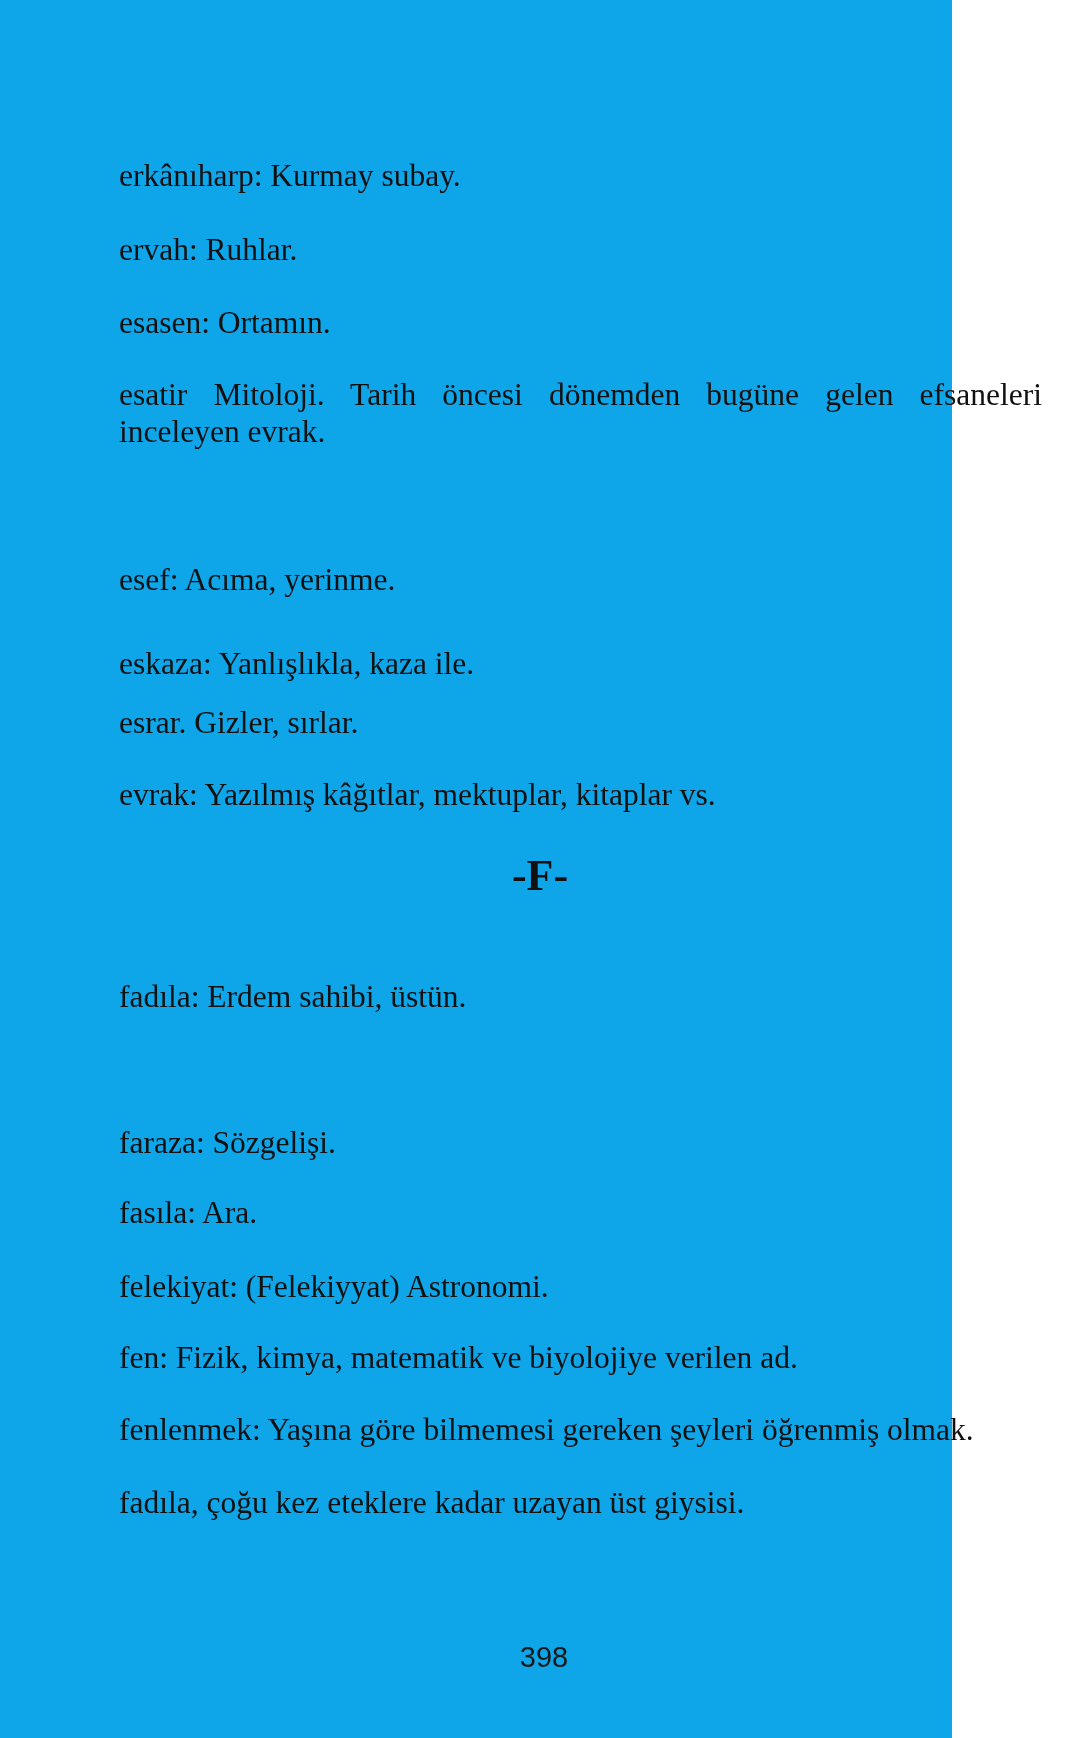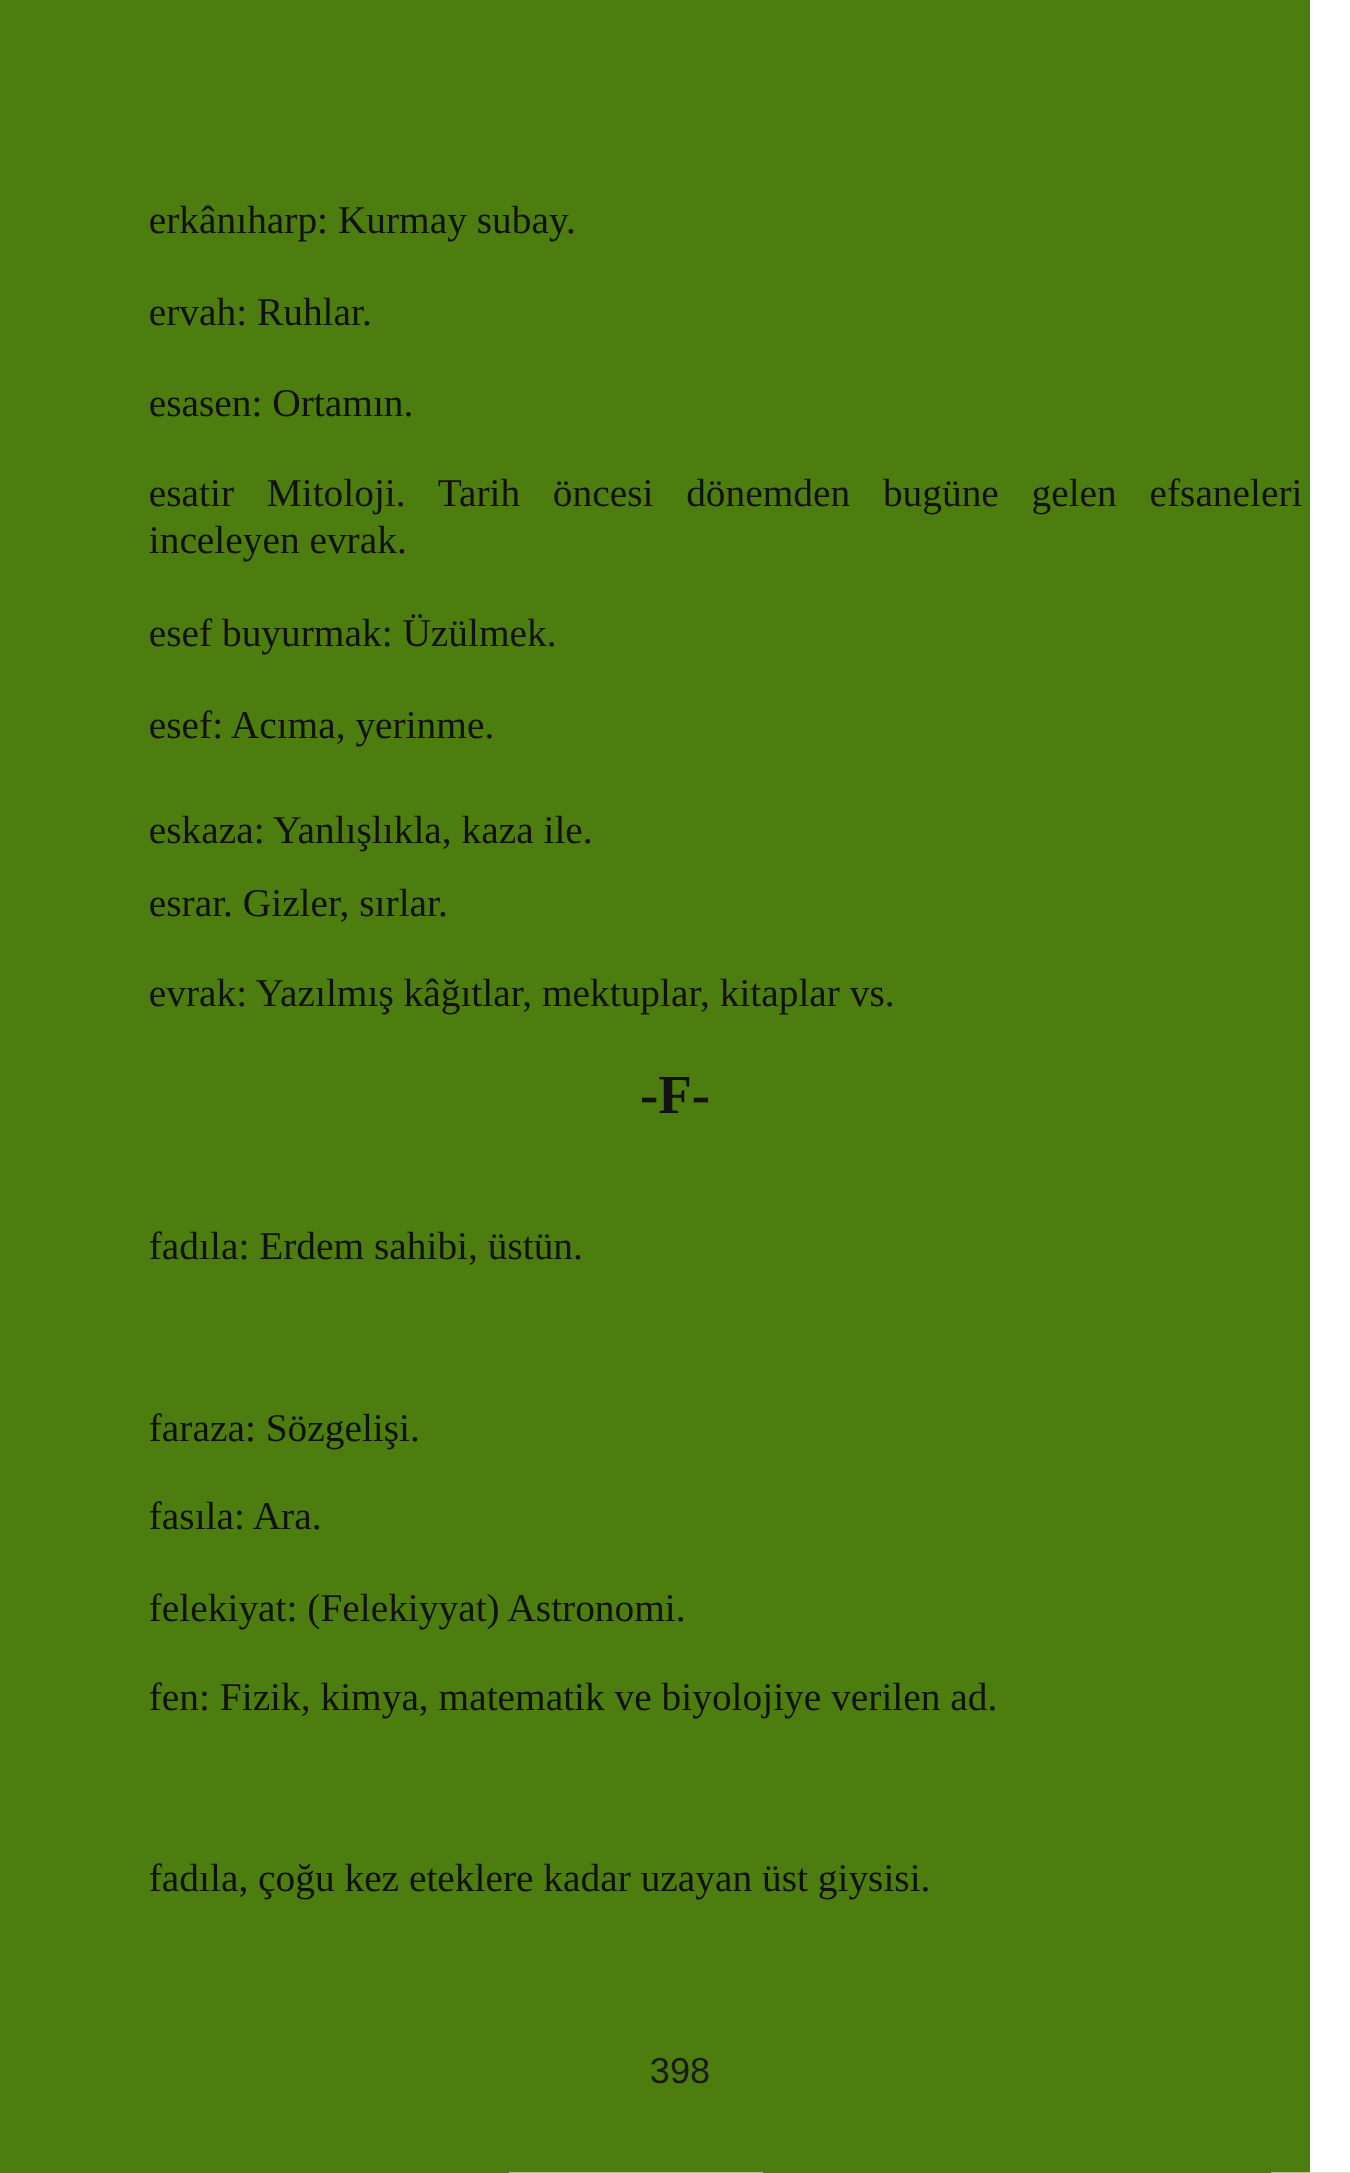--- a/index.html
+++ b/index.html
@@ -11,23 +11,23 @@
     width: 1080px;
     height: 1738px;
     position: relative;
     overflow: hidden;
     color: #111111;
     font-family: "Liberation Serif", "DejaVu Serif", serif;
   }
   .page {
     position: absolute;
     left: 0; top: 0;
-    width: 1048px;
+    width: 952px;
     height: 1738px;
-    background: #4d7c0f;
+    background: #0ea5e9;
   }
   .entry {
     position: absolute;
     left: 119px;
     width: 923px;
     font-size: 31.5px;
     line-height: 37px;
     white-space: nowrap;
     margin: 0;
   }
@@ -75,23 +75,20 @@
 
   <p class="entry" style="top:304px">
     <span class="line">esasen: Ortamın.</span>
   </p>
 
   <p class="entry" style="top:376px">
     <span class="line justified">esatir Mitoloji. Tarih öncesi dönemden bugüne gelen efsaneleri</span>
     <span class="line">inceleyen evrak.</span>
   </p>
 
-  <p class="entry" style="top:488px">
-    <span class="line">esef buyurmak: Üzülmek.</span>
-  </p>
 
   <p class="entry" style="top:561px">
     <span class="line">esef: Acıma, yerinme.</span>
   </p>
 
   <p class="entry" style="top:645px">
     <span class="line">eskaza: Yanlışlıkla, kaza ile.</span>
   </p>
 
   <p class="entry" style="top:704px">
@@ -118,20 +115,23 @@
   </p>
 
   <p class="entry" style="top:1268px">
     <span class="line">felekiyat: (Felekiyyat) Astronomi.</span>
   </p>
 
   <p class="entry" style="top:1339px">
     <span class="line">fen: Fizik, kimya, matematik ve biyolojiye verilen ad.</span>
   </p>
 
+  <p class="entry" style="top:1411px">
+    <span class="line">fenlenmek: Yaşına göre bilmemesi gereken şeyleri öğrenmiş olmak.</span>
+  </p>
 
   <p class="entry" style="top:1484px">
     <span class="line">fadıla, çoğu kez eteklere kadar uzayan üst giysisi.</span>
   </p>
 
   <div class="page-number" style="top:1640px">398</div>
 
 </div>
 
 </body></html>

